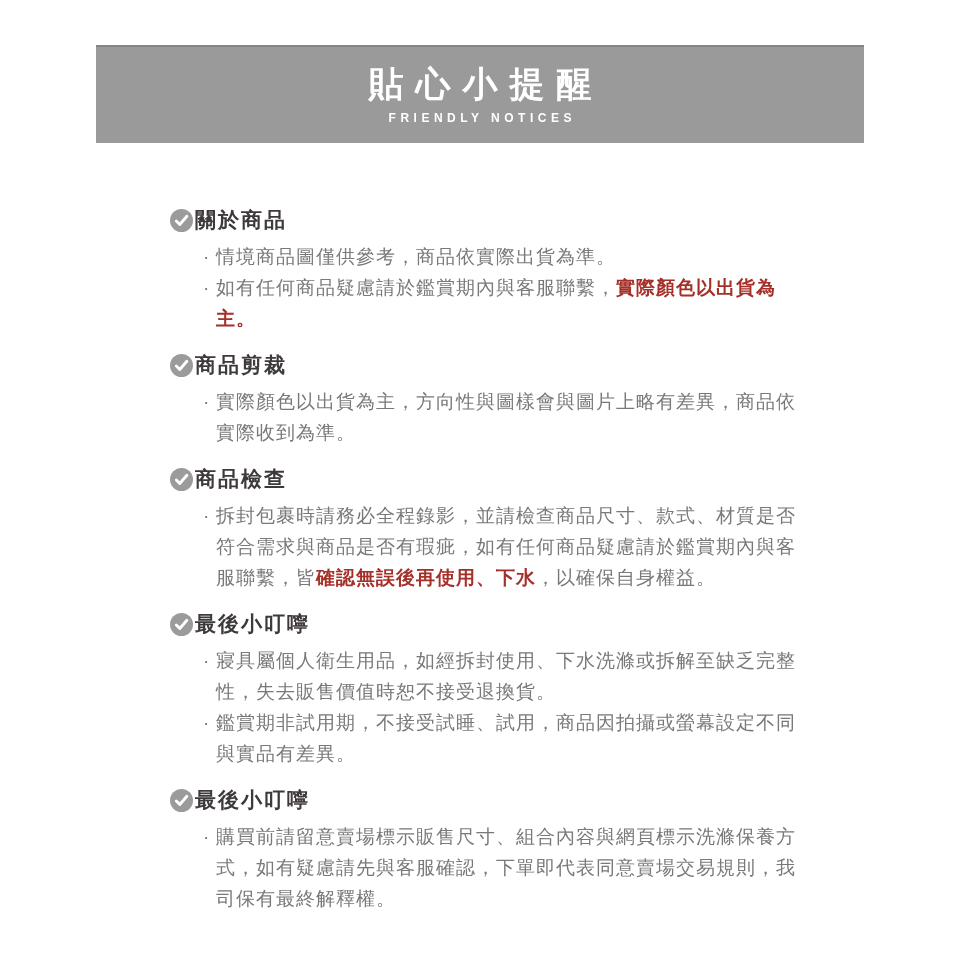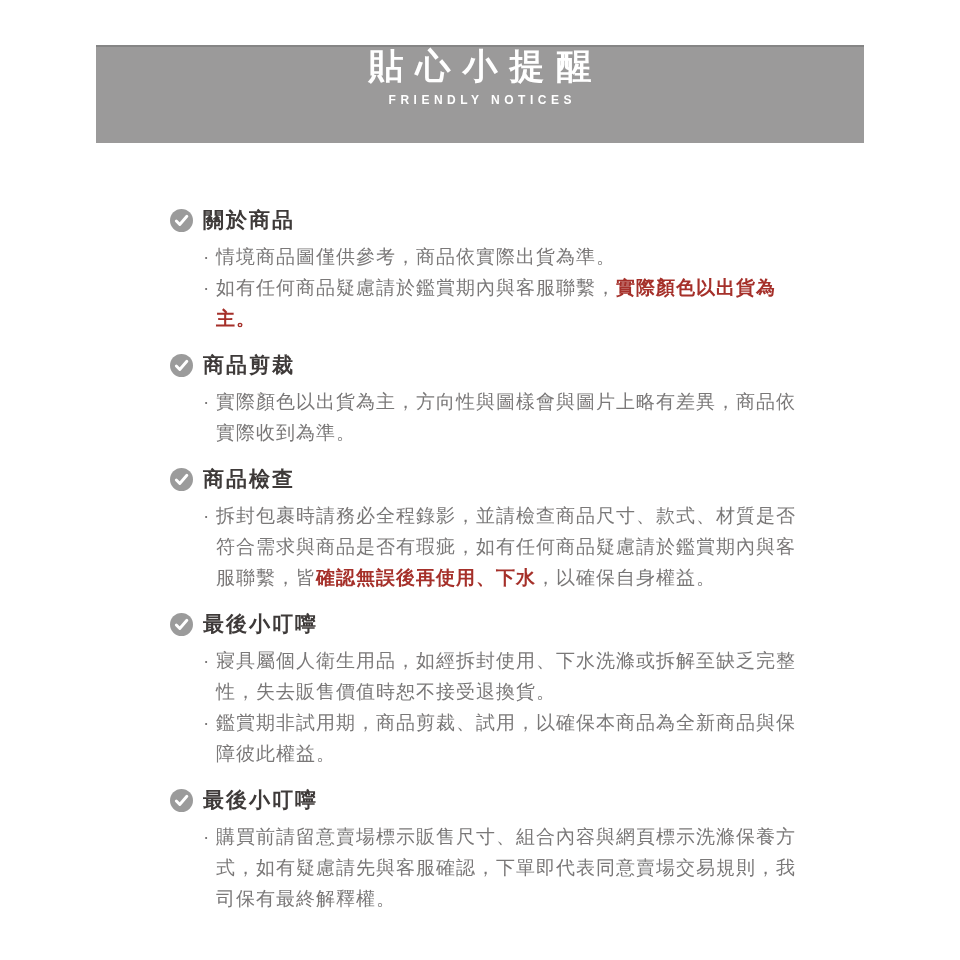--- a/index.html
+++ b/index.html
@@ -19,20 +19,21 @@
     overflow: hidden;
   }
   .banner {
     margin: 45px 96px 0 96px;
     height: 98px;
     background: var(--banner-bg);
     border-top: 2px solid var(--banner-border);
     display: flex;
     flex-direction: column;
     align-items: center;
+    justify-content: center;
   }
   .banner-title {
     color: var(--banner-text);
     font-size: 35px;
     font-weight: 700;
     letter-spacing: 12px;
     padding-left: 12px; 
     line-height: 1.1;
   }
   .banner-subtitle {
@@ -45,21 +46,21 @@
   }
   .content {
     width: 768px;
     margin: 64px auto 0 auto;
     padding-left: 74px;
   }
   .notice-section { margin-bottom: 18px; }
   .section-header {
     display: flex;
     align-items: center;
-    gap: 10px;
+    gap: 2px;
     height: 26px;
     margin-bottom: 8px;
   }
   .check-icon { width: 23px; height: 23px; flex: 0 0 23px; }
   .check-icon svg { display: block; width: 23px; height: 23px; }
   .check-icon circle { fill: var(--icon-gray); }
   .check-icon path {
     stroke: #ffffff; stroke-width: 3;
     fill: none; stroke-linecap: round; stroke-linejoin: round;
   }
@@ -165,21 +166,21 @@
       </span>
       <h2 class="section-title">最後小叮嚀</h2>
     </div>
     <div class="items">
       <div class="item">
         <span class="bullet">·</span>
         <div class="item-text"><span>寢具屬個人衛生用品，如經拆封使用、下水洗滌或拆解至缺乏完整性，失去販售價值時恕不接受退換貨。</span><span class="red"></span><span></span></div>
       </div>
       <div class="item">
         <span class="bullet">·</span>
-        <div class="item-text"><span>鑑賞期非試用期，商品剪裁、試用，以確保本商品為全新商品與保障彼此權益。</span><span class="red"></span><span></span></div>
+        <div class="item-text"><span>鑑賞期非試用期，不接受試睡、試用，商品因拍攝或螢幕設定不同與實品有差異。</span><span class="red"></span><span></span></div>
       </div>
     </div>
   </section>
 
   <section class="notice-section">
     <div class="section-header">
       <span class="check-icon">
         <svg viewBox="0 0 24 24">
             <circle cx="12" cy="12" r="12"></circle>
             <path d="M6.6 12.6 l3.6 3.6 L17.6 7.6"></path>

